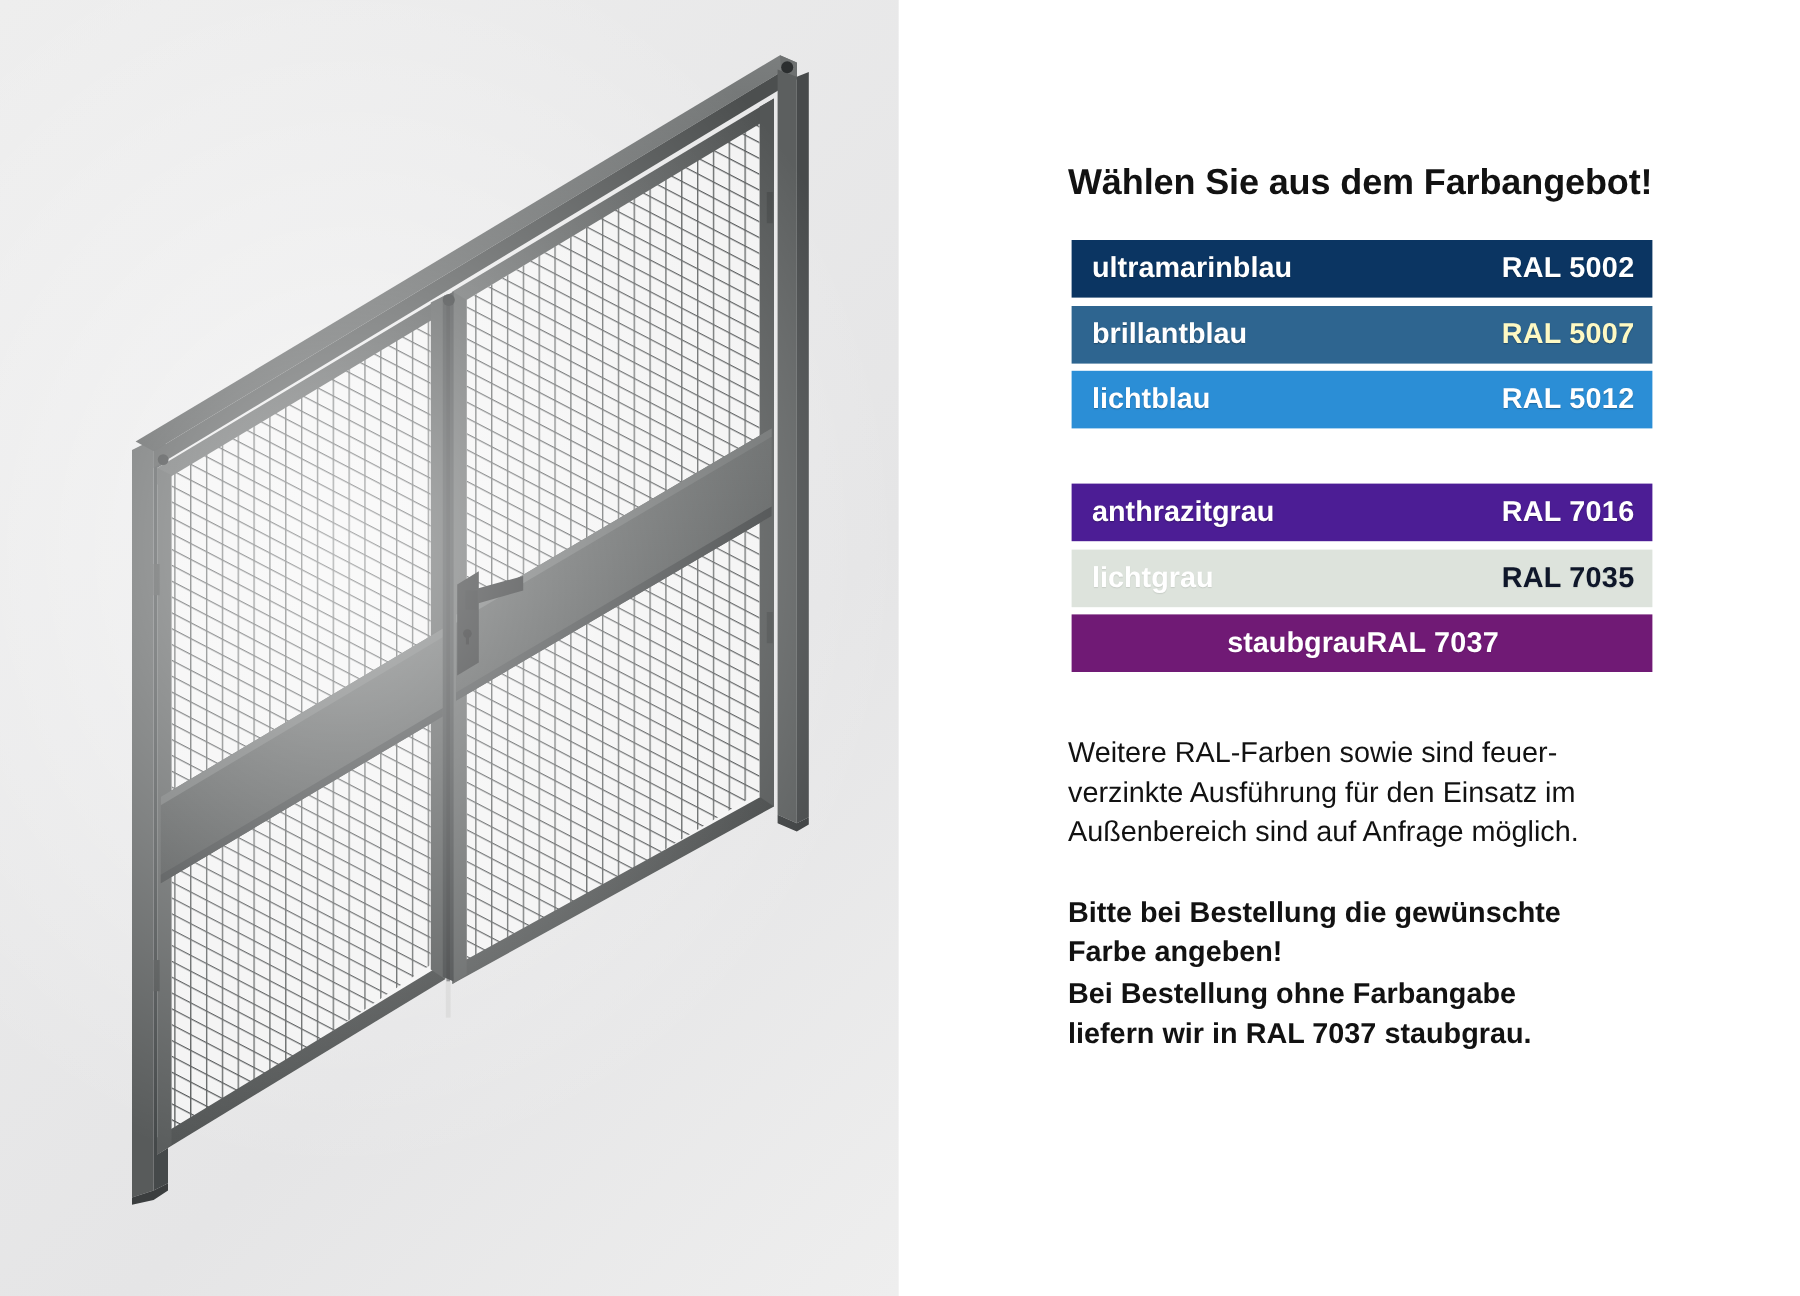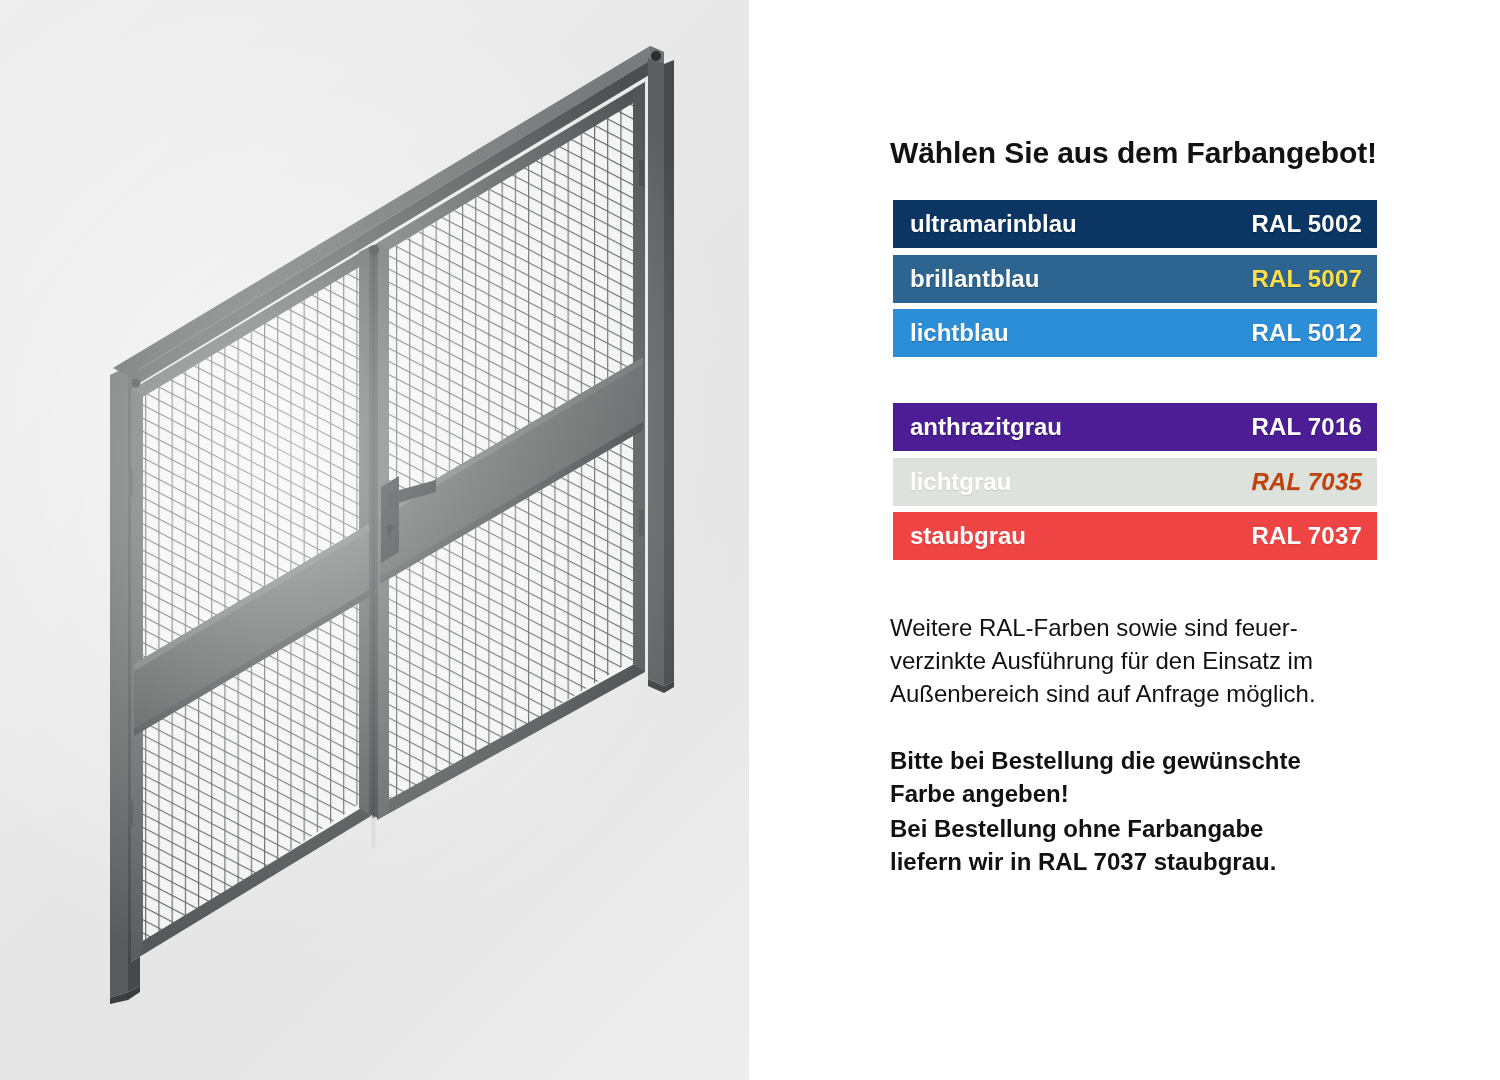--- a/index.html
+++ b/index.html
@@ -188,40 +188,40 @@
 
     <div id="swatch-list">
 
       <div class="swatch-row" style="background: rgb(11, 53, 98);">
         <span class="swatch-name" style="color: rgb(255, 255, 255);">ultramarinblau</span>
         <span class="swatch-code" style="color: rgb(255, 255, 255);">RAL 5002</span>
       </div>
 
       <div class="swatch-row" style="background: rgb(46, 101, 144);">
         <span class="swatch-name" style="color: rgb(255, 255, 255);">brillantblau</span>
-        <span class="swatch-code" style="color: #fde047;">RAL 5007</span>
+        <span class="swatch-code" style="color: #fef9c3;">RAL 5007</span>
       </div>
 
 
       <div class="swatch-row" style="background: rgb(43, 142, 214);">
         <span class="swatch-name" style="color: rgb(255, 255, 255);">lichtblau</span>
         <span class="swatch-code" style="color: rgb(255, 255, 255);">RAL 5012</span>
       </div>
 
       <div class="swatch-row" style="background: #4c1d95; margin-top: 46px;">
         <span class="swatch-name" style="color: rgb(255, 255, 255);">anthrazitgrau</span>
         <span class="swatch-code" style="color: rgb(255, 255, 255);">RAL 7016</span>
       </div>
 
       <div class="swatch-row light" style="background: rgb(221, 227, 220);">
         <span class="swatch-name" style="color: rgb(255, 255, 255);">lichtgrau</span>
-        <span class="swatch-code" style="color: #c2410c; font-style: italic;">RAL 7035</span>
-      </div>
-
-      <div class="swatch-row light" style="background: #ef4444;">
+        <span class="swatch-code" style="color: #0f172a;">RAL 7035</span>
+      </div>
+
+      <div class="swatch-row light" style="background: #701a75; justify-content: center;">
         <span class="swatch-name" style="color: rgb(255, 255, 255);">staubgrau</span>
         <span class="swatch-code" style="color: rgb(255, 255, 255);">RAL 7037</span>
       </div>
     </div>
 
     <div class="para" id="para-info">
       <span class="line">Weitere RAL-Farben sowie sind feuer-</span>
       <span class="line">verzinkte Ausführung für den Einsatz im</span>
       <span class="line">Außenbereich sind auf Anfrage möglich.</span>
     </div>

